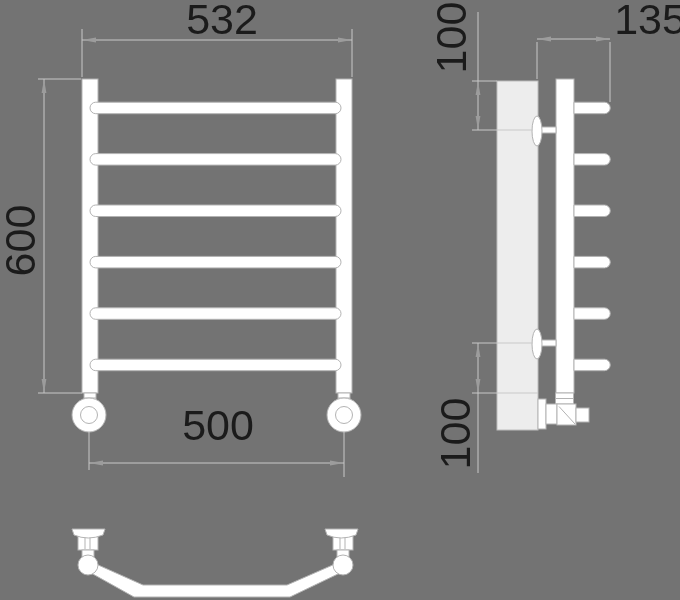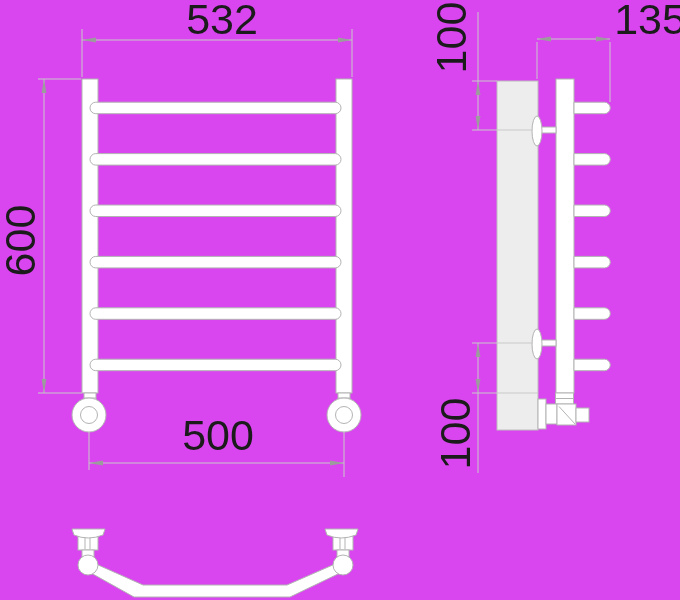--- a/index.html
+++ b/index.html
@@ -1,16 +1,16 @@
 <!DOCTYPE html>
 <html><head>
 <meta charset="utf-8">
 <style>
   html,body{margin:0;padding:0;background:#ffffff;width:680px;height:600px;overflow:hidden;}
-  #stage{position:relative;width:680px;height:600px;background:#d946ef;
+  #stage{position:relative;width:680px;height:600px;background:#737373;
          font-family:"Liberation Sans", sans-serif;}
   svg{position:absolute;left:0;top:0;}
   .dim-text{position:absolute;width:120px;height:43px;line-height:43px;
             font-size:43px;color:#1b1b1b;text-align:center;white-space:nowrap;
             letter-spacing:0px;}
   .rot{transform:rotate(-90deg);transform-origin:center center;}
   
   .obj{stroke:#b3b3b3;stroke-width:1;fill:none;}
   .objw{stroke:#b3b3b3;stroke-width:1;fill:#ffffff;}
   .wall{stroke:#bdbdbd;stroke-width:1;fill:#ededed;}
@@ -137,20 +137,20 @@
       <rect class="objw" x="337" y="550" width="12" height="7"></rect>
       <path class="objw" d="M325,529 L358,529 L356,535 Q341,541 327,535 Z"></path>
       <circle class="objw" cx="343" cy="565" r="10"></circle>
     </g>
   </svg>
 
   <div class="dim-text" style="left:162px;top:-2px;">532</div>
 
   <div class="dim-text rot" style="left:-40px;top:219px;">600</div>
 
-  <div class="dim-text" style="left:158px;top:414px;">500</div>
+  <div class="dim-text" style="left:158px;top:404px;">500</div>
 
   <div class="dim-text rot" style="left:391px;top:16px;">100</div>
 
   <div class="dim-text" style="left:590px;top:-2px;">135</div>
 
   <div class="dim-text rot" style="left:395px;top:412px;">100</div>
 </div>
 
 </body></html>

